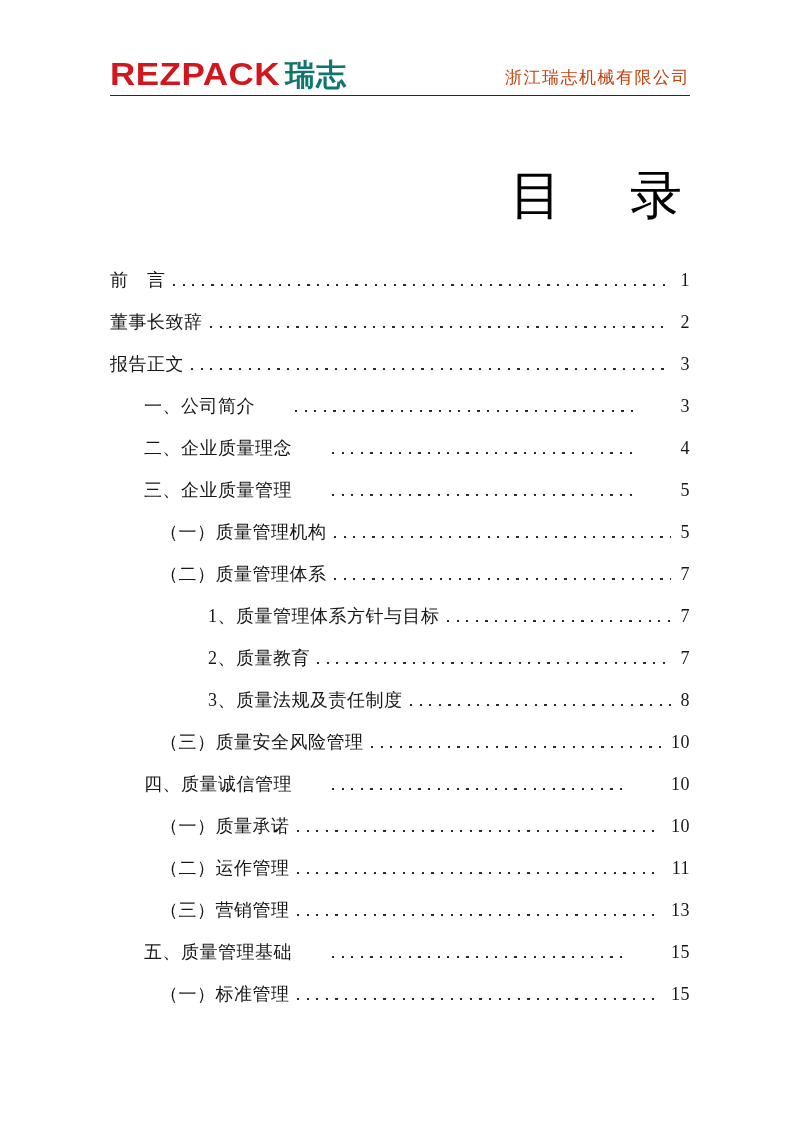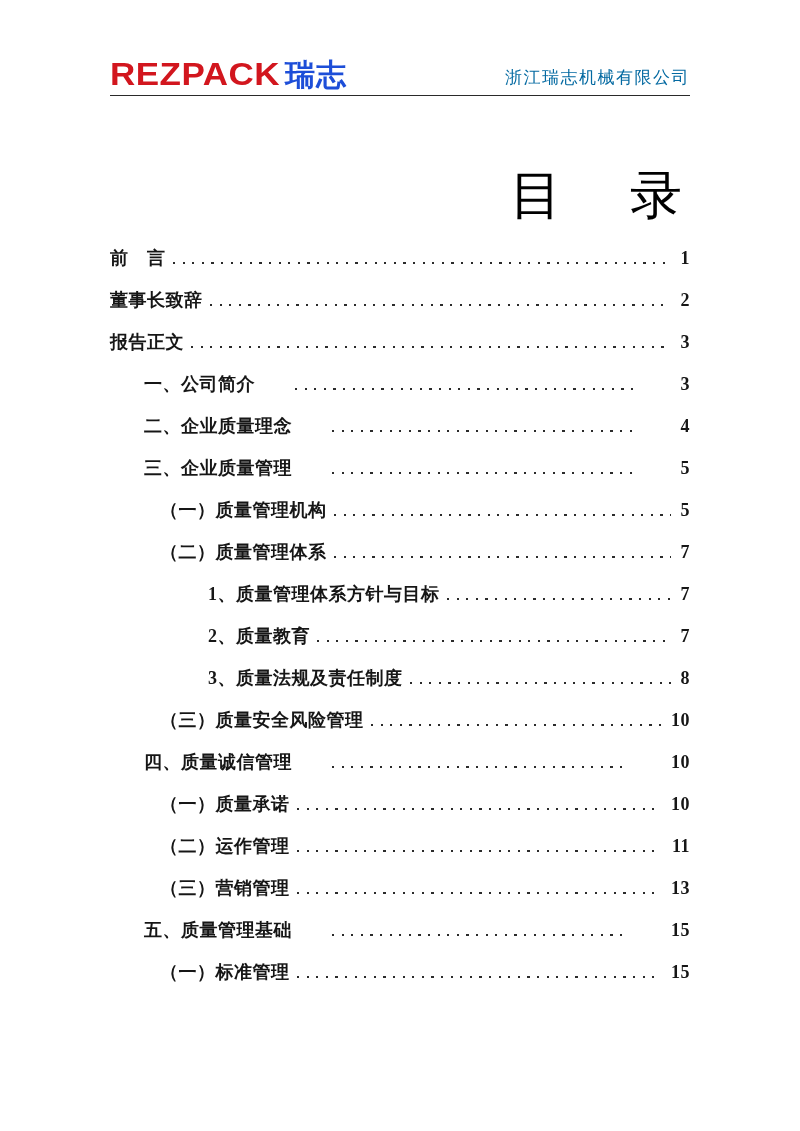--- a/index.html
+++ b/index.html
@@ -40,47 +40,46 @@
     font-size: 35px;
     letter-spacing: 0.5px;
     color: #d2161e;
     transform: scaleY(0.92);
     transform-origin: bottom left;
   }
   .logo-cjk {
     font-family: "Liberation Sans", "DejaVu Sans", sans-serif;
     font-weight: bold;
     font-size: 30px;
-    color: #1d4ed8;
+    color: #0f766e;
     margin-left: 5px;
     letter-spacing: 1px;
   }
   .company-name {
     font-size: 17px;
     letter-spacing: 1.5px;
-    color: #0369a1;
+    color: #c2410c;
     line-height: 1.2;
     padding-bottom: 2px;
   }
 
   
   .doc-title {
     margin-top: 74px;
     text-align: right;
     font-size: 52px;
     line-height: 1;
     letter-spacing: 8px;
     color: #000000;
     font-weight: 400;
   }
 
   
   .toc {
-    margin-top: 24px;
-    font-weight: bold;
+    margin-top: 46px;
   }
   .toc-row {
     display: flex;
     align-items: baseline;
     height: 42px;
     font-size: 18px;
     line-height: 24px;
     color: #161616;
     cursor: pointer;
   }

